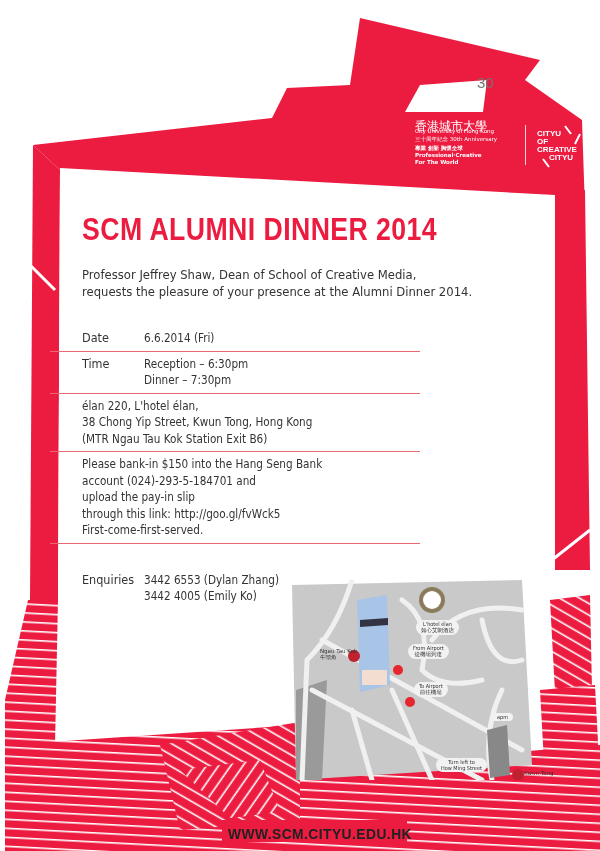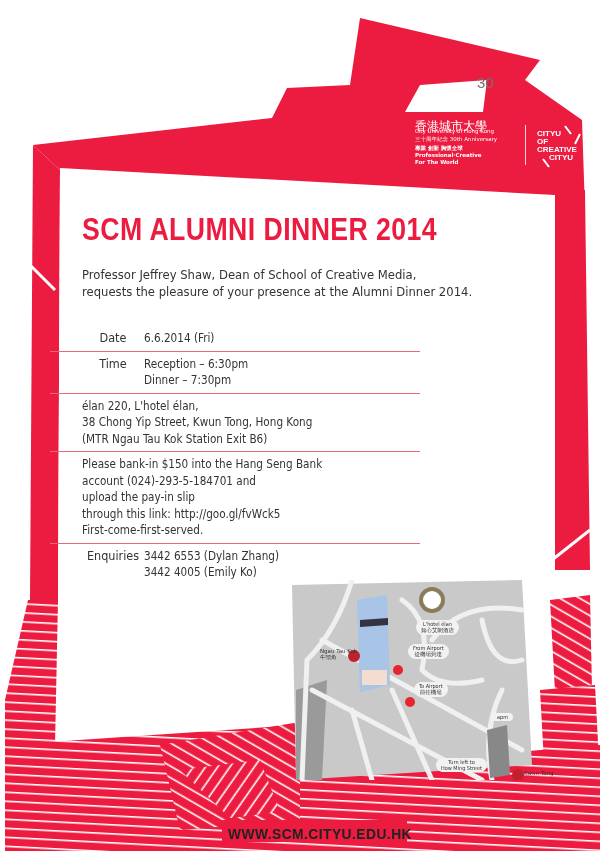--- a/index.html
+++ b/index.html
@@ -3,22 +3,22 @@
 <meta charset="utf-8">
 <style>
   html,body{margin:0;padding:0;}
   body{width:600px;height:851px;position:relative;overflow:hidden;background:#ffffff;font-family:"DejaVu Sans Condensed","DejaVu Sans",sans-serif;}
   .layer{position:absolute;left:0;top:0;width:600px;height:851px;}
   .title{position:absolute;left:82px;top:212px;font-family:"Liberation Sans",sans-serif;font-weight:bold;font-size:31px;color:#ec1b40;letter-spacing:0.5px;transform:scaleX(0.86);transform-origin:left top;white-space:nowrap;}
   .intro{position:absolute;left:82px;top:266px;font-size:12.5px;line-height:17px;color:#333;font-family:"DejaVu Sans",sans-serif;transform:scaleX(0.93);transform-origin:left top;}
   .intro div{white-space:nowrap;}
   .details{position:absolute;left:50px;top:326px;width:370px;}
   .row{display:flex;border-bottom:1.5px solid #e86873;padding:4px 0 4px 32px;font-size:12.5px;line-height:16.5px;color:#333;}
-  .row:last-child{border-bottom:none;}
-  .row .lbl{width:62px;flex:none;white-space:nowrap;text-align:center;}
+  .row:last-child{border-bottom:none;margin-top:24px;}
+  .row .lbl{width:62px;flex:none;white-space:nowrap;}
   .row .val{white-space:nowrap;transform:scaleX(0.93);transform-origin:left top;}
   .row .val div{white-space:nowrap;}
   .footer-url{position:absolute;left:228px;top:825px;font-family:"Liberation Sans",sans-serif;font-weight:bold;font-size:15px;color:#222;letter-spacing:0.5px;transform:scaleX(0.92);transform-origin:left top;}
   .logo{position:absolute;left:395px;top:80px;width:200px;height:100px;}
   .logo .cityu{position:absolute;left:0;top:0;width:95px;height:32px;}
   .logo .cityu-text{position:absolute;left:23px;top:4px;font-family:"Liberation Sans",sans-serif;font-size:22px;color:#ec1b40;font-weight:bold;margin-top:40px;}
   .logo .sup{position:absolute;left:82px;top:-6px;font-family:Liberation Sans, sans-serif;font-size:15px;color:#737373;}
   .logo .small{position:absolute;left:20px;font-size:5.5px;color:#fff;white-space:nowrap;font-family:"DejaVu Sans",sans-serif;}
   .logo .sep{position:absolute;left:130px;top:45px;width:1px;height:40px;background:#fff;opacity:0.8;}
   .scm{position:absolute;left:142px;top:50px;font-family:"Liberation Sans",sans-serif;font-weight:bold;font-size:8px;line-height:8px;color:#fff;}

